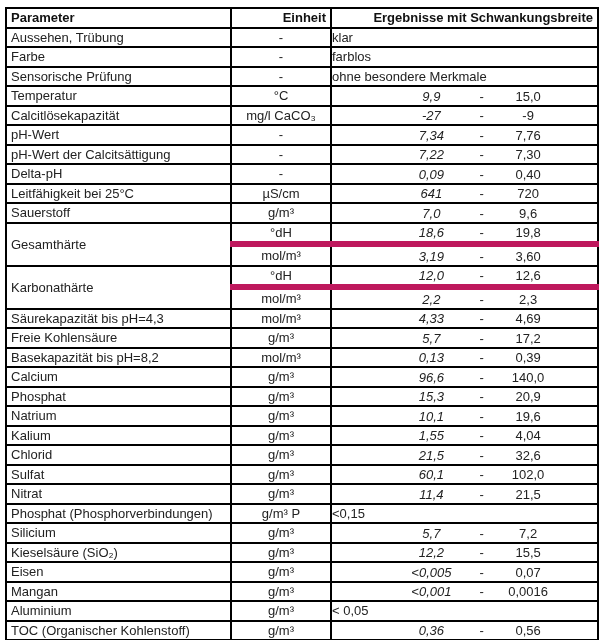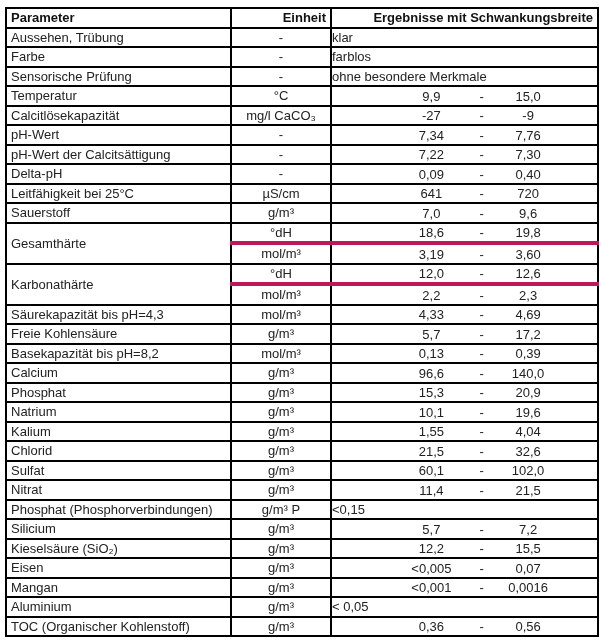--- a/index.html
+++ b/index.html
@@ -38,30 +38,30 @@
     text-align: right;
     color: #111111;
   }
   th.param-h { text-align: left; border-radius: 8px; }
 
   td.param  { text-align: left; border-radius: 6px; }
   td.unit   { text-align: center; }
   td.result { position: relative; padding: 0; }
 
   
-  tr.group-first  td.sub { border-bottom: 4px solid #be185d; }
+  tr.group-first  td.sub { border-bottom: 6px solid #be185d; }
   tr.group-second td     { border-top: 1px solid #000; }
 
   .rmin, .rdash, .rmax {
     position: absolute;
     top: 50%;
     transform: translate(-50%, -50%);
     white-space: nowrap;
   }
-  .rmin  { left: 37.5%; }
+  .rmin  { left: 37.5%; font-style: italic; }
   .rdash { left: 56.5%; }
   .rmax  { left: 74%; }
 </style>
 </head>
 <body>
 
 <div class="table-wrap">
   <table class="params">
     <colgroup>
       <col class="c-param">

